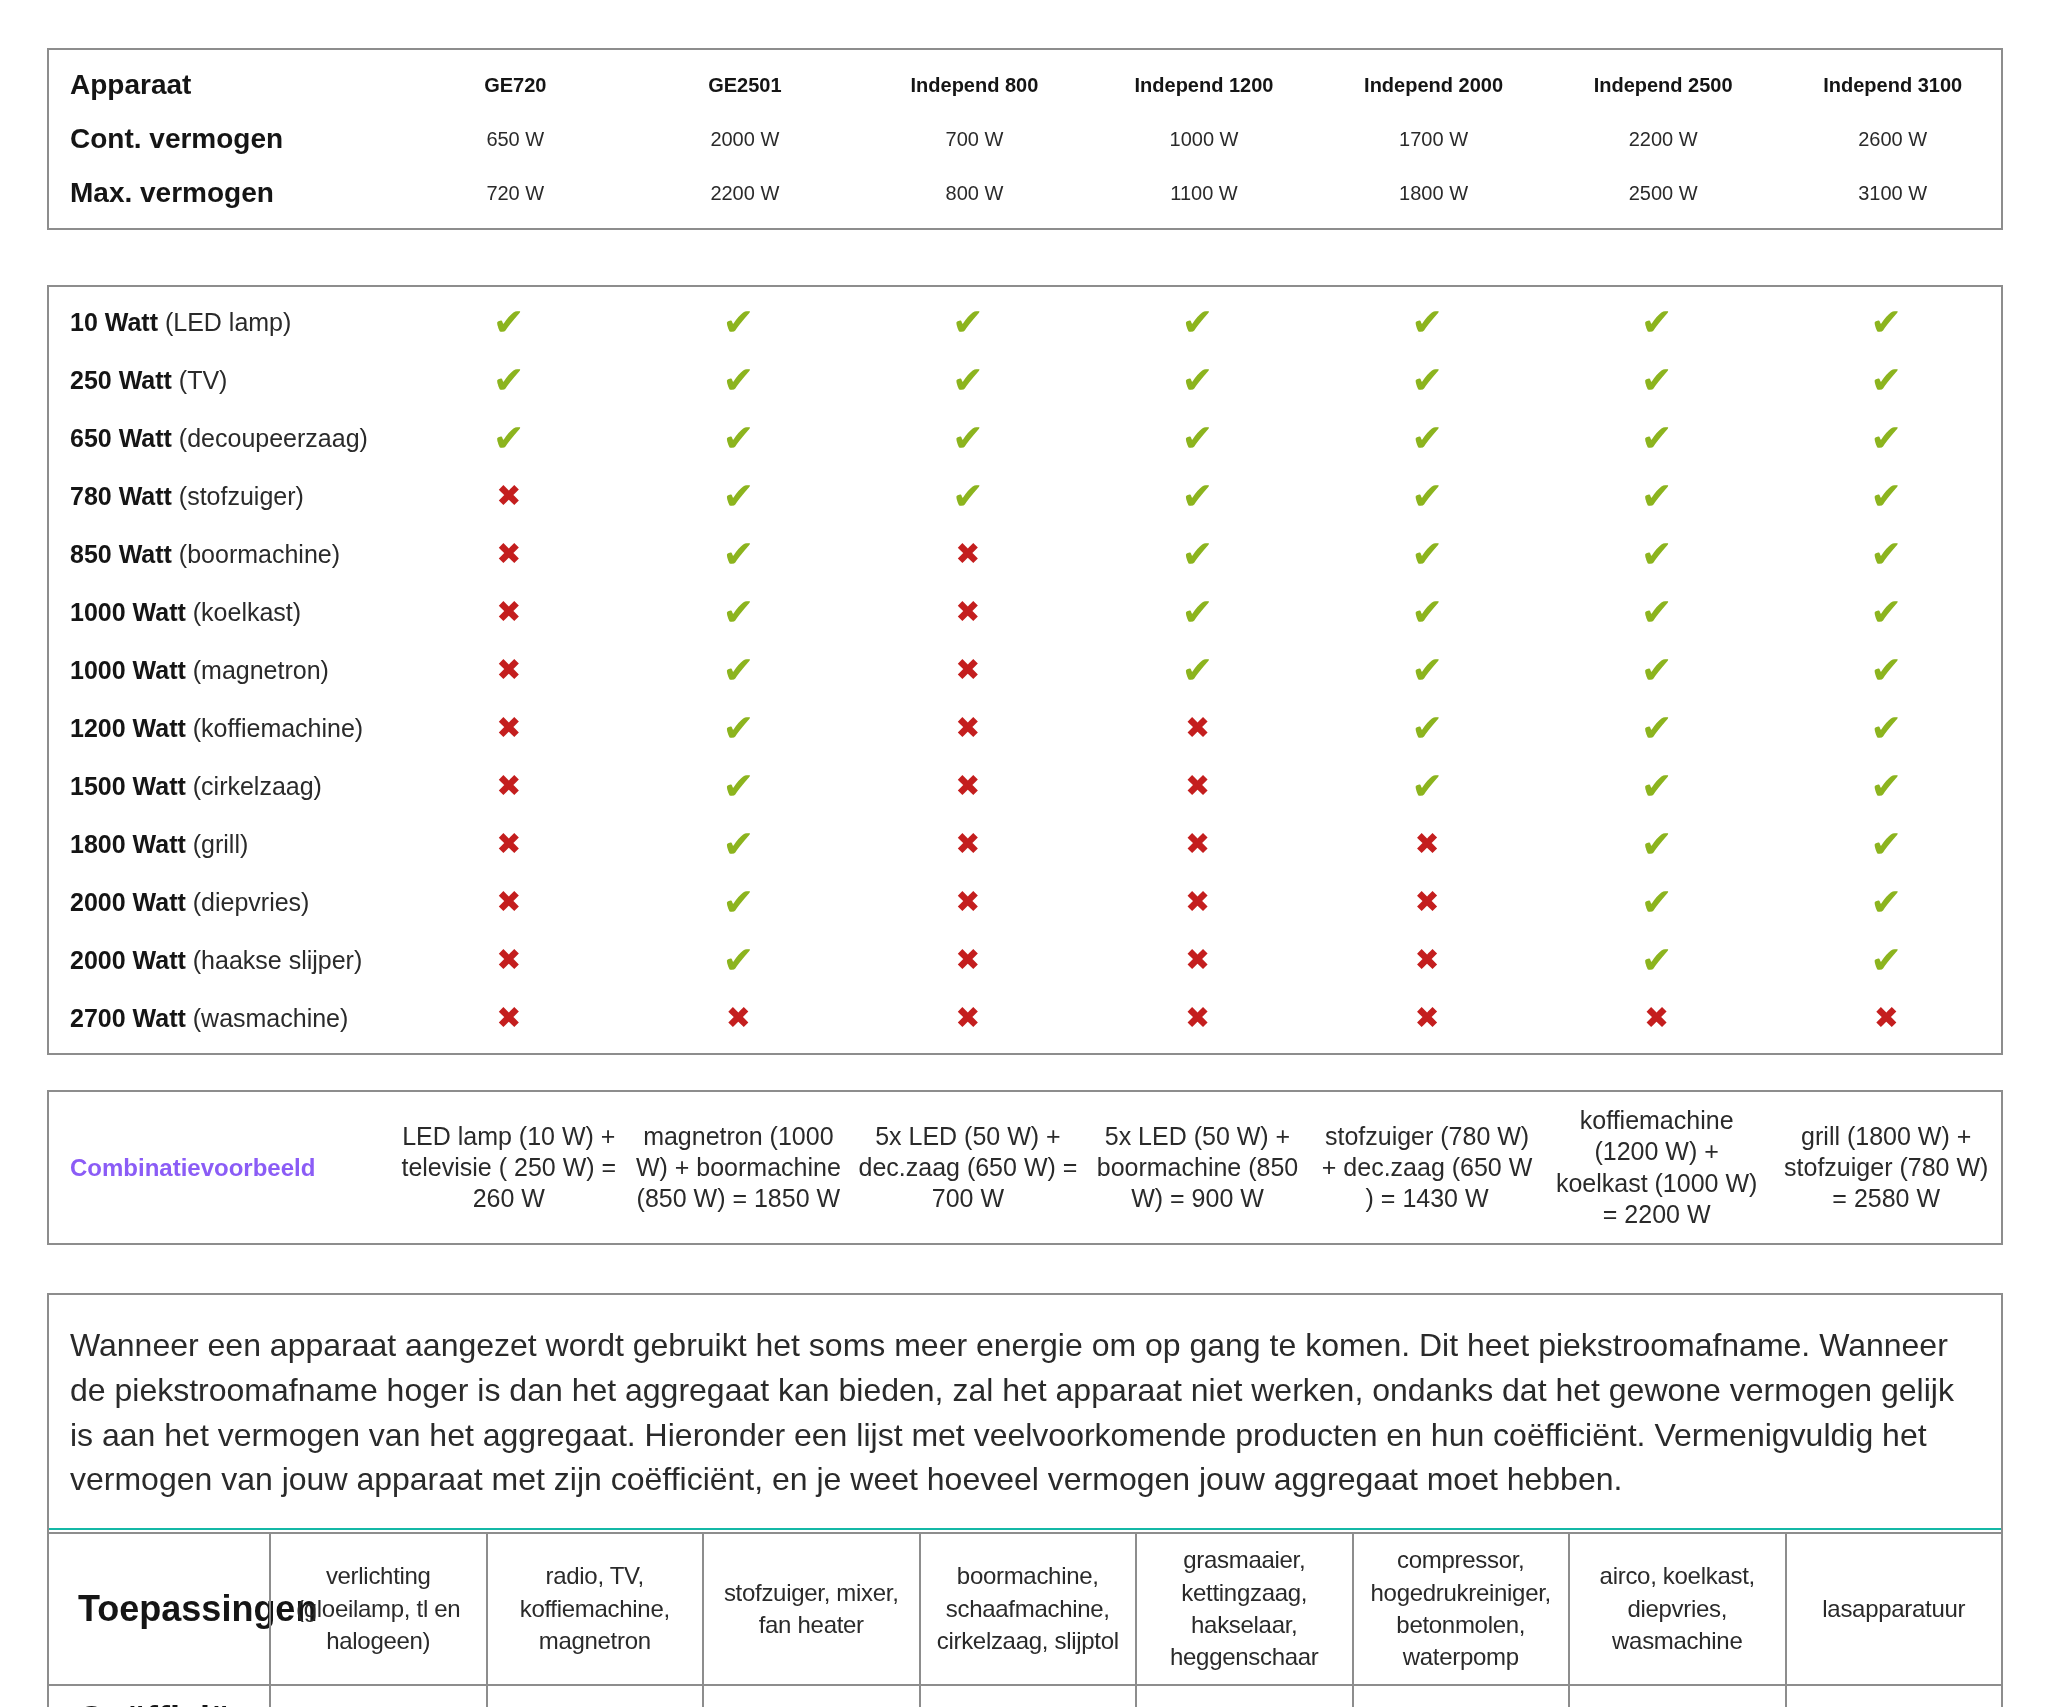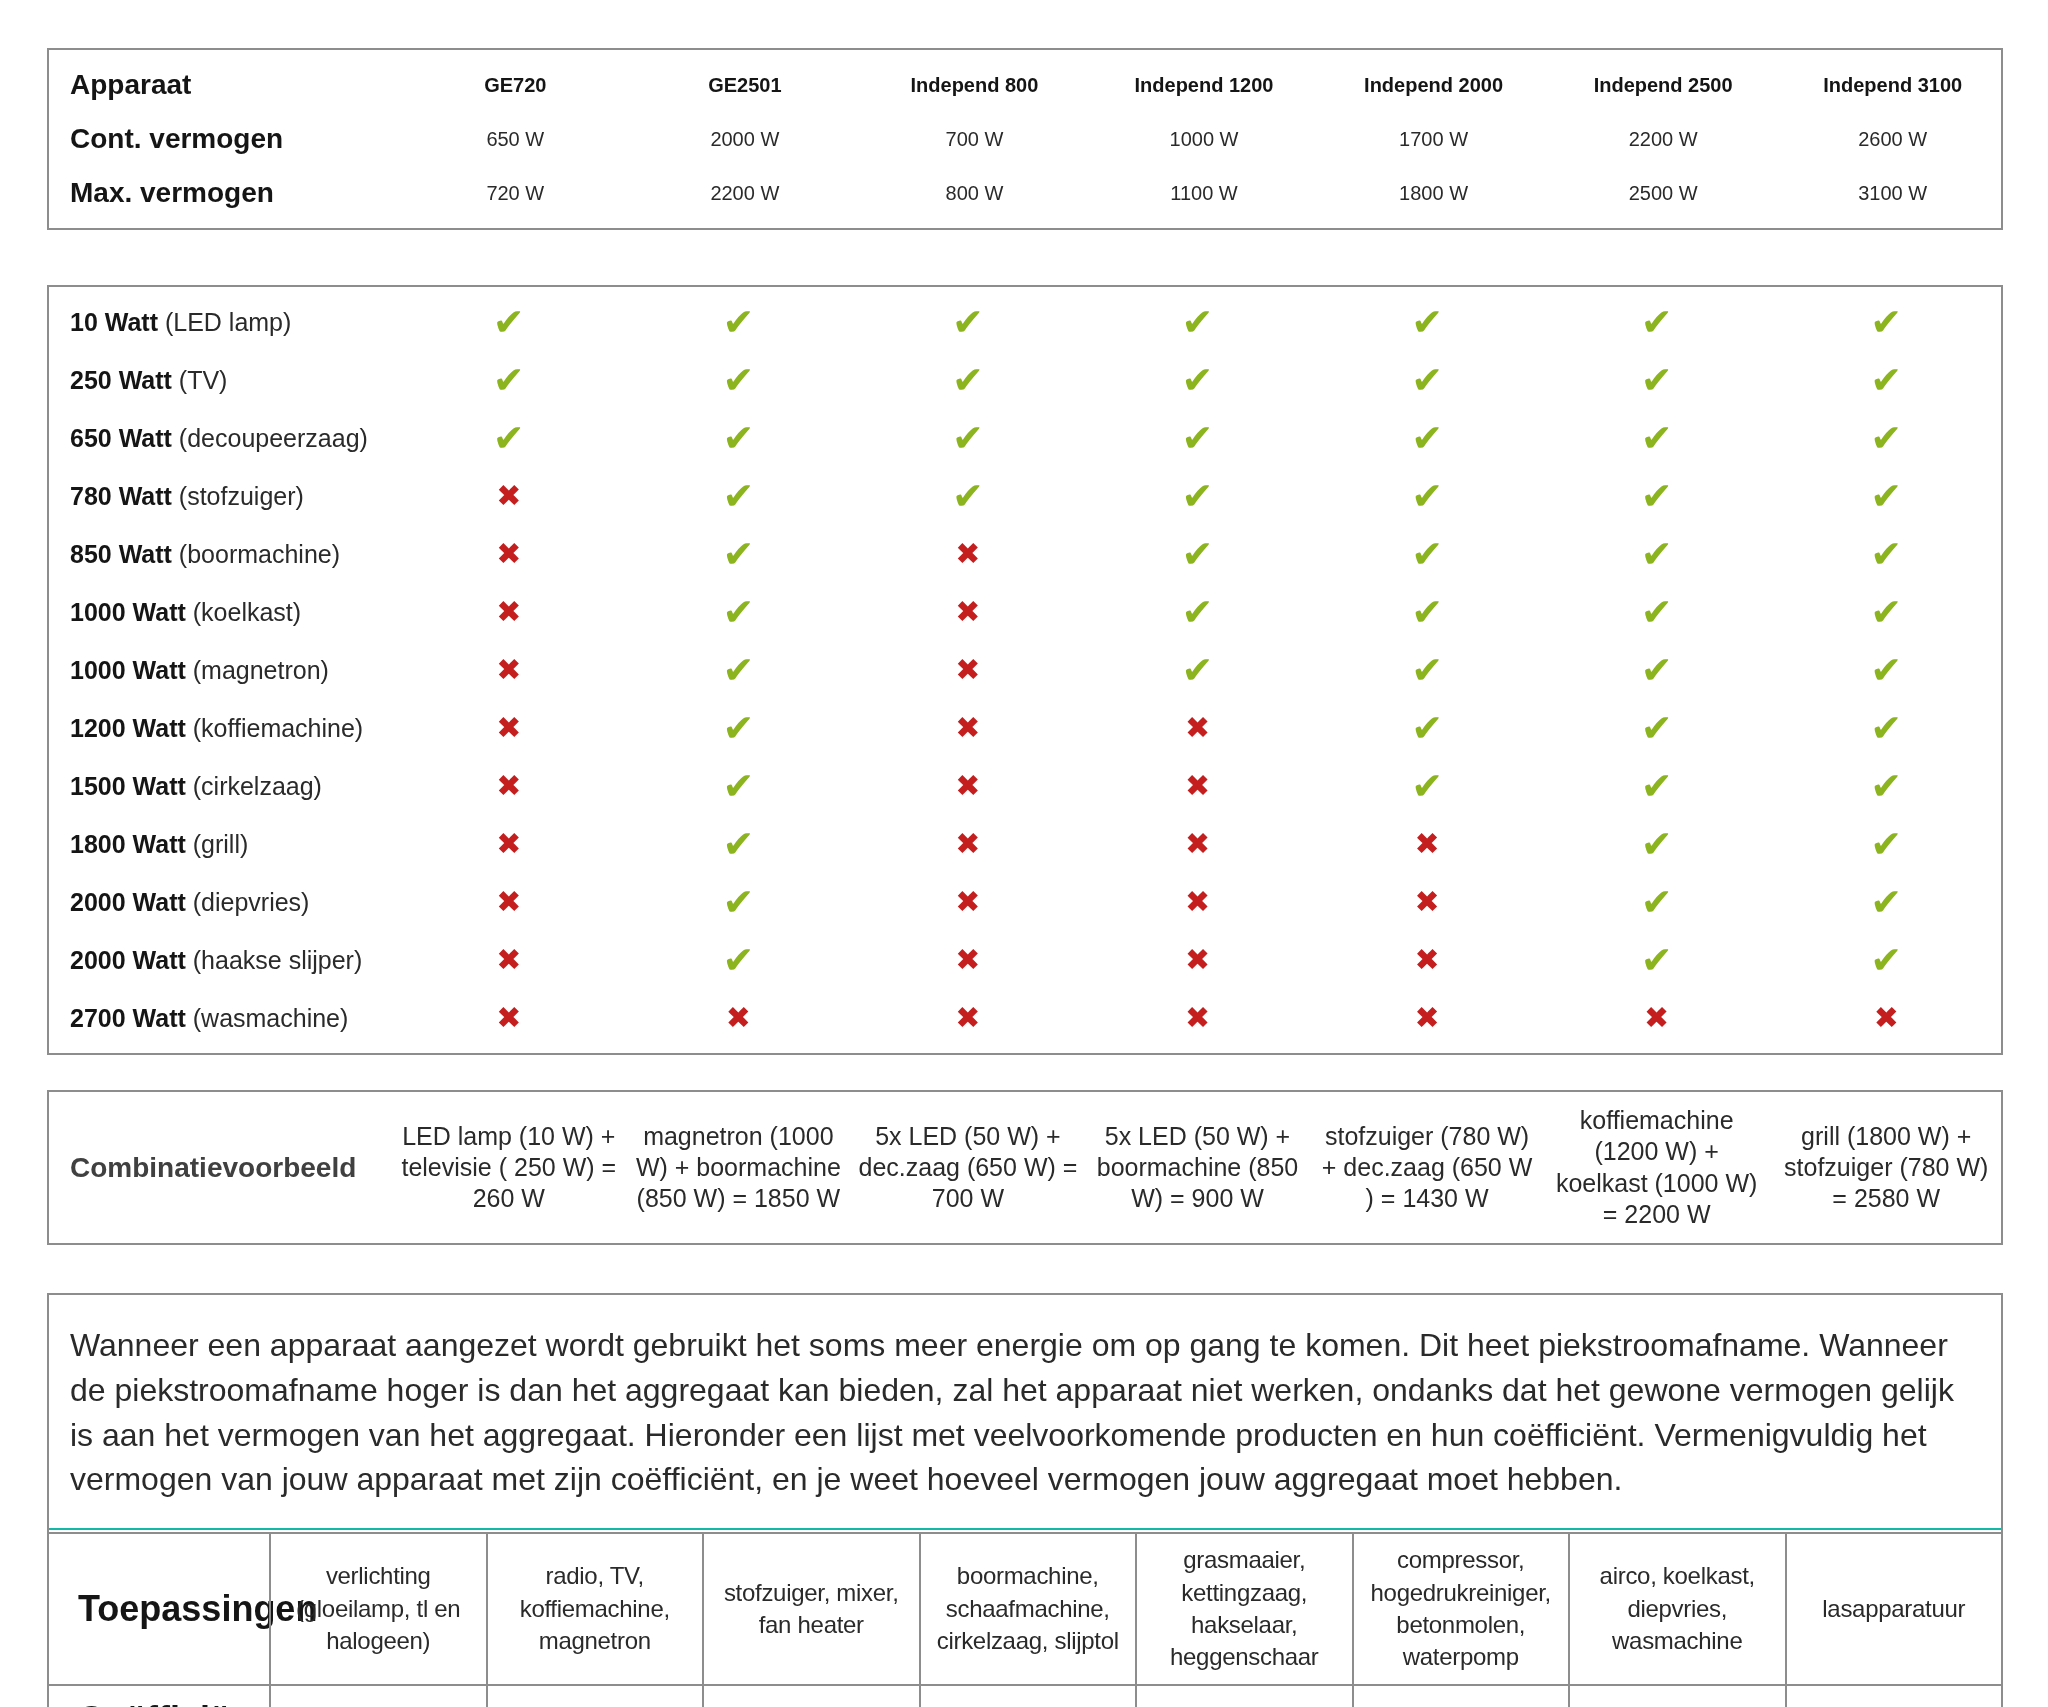--- a/index.html
+++ b/index.html
@@ -29,21 +29,21 @@
   .watt-label { padding-left: 21px; font-size: 25px; white-space: nowrap; }
   .watt-label .watt { font-weight: bold; color:#151515; }
   .watt-label .appliance { color:#2a2a2a; }
   .mark-cell { text-align: center; line-height: 1; }
   .mark { font-family: "DejaVu Sans", sans-serif; }
   .mark.check { color: var(--green); font-size: 38px; }
   .mark.cross { color: var(--red); font-size: 30px; font-weight: bold; }
 
   
   .combo-table { margin-top: 35px; min-height: 155px; padding: 10px 0; }
-  .combo-label { padding-left: 21px; font-weight: bold; font-size: 28px; color:#404040; align-self: center; }
+  .combo-label { padding-left: 21px; font-weight: bold; font-size: 24px; color:#8b5cf6; align-self: center; }
   .combo-cell { text-align: center; font-size: 25px; line-height: 1.25; color:#2a2a2a; padding: 2px 5px; align-self: center; }
 
   
   .coef-section { margin-top: 48px; }
   .coef-par {
     margin: 0; padding: 28px 26px 26px 21px;
     font-size: 32px; line-height: 1.4; color:#2a2a2a;
     border-bottom: 2px solid #14b8a6;
   }
   .coef-grid {

